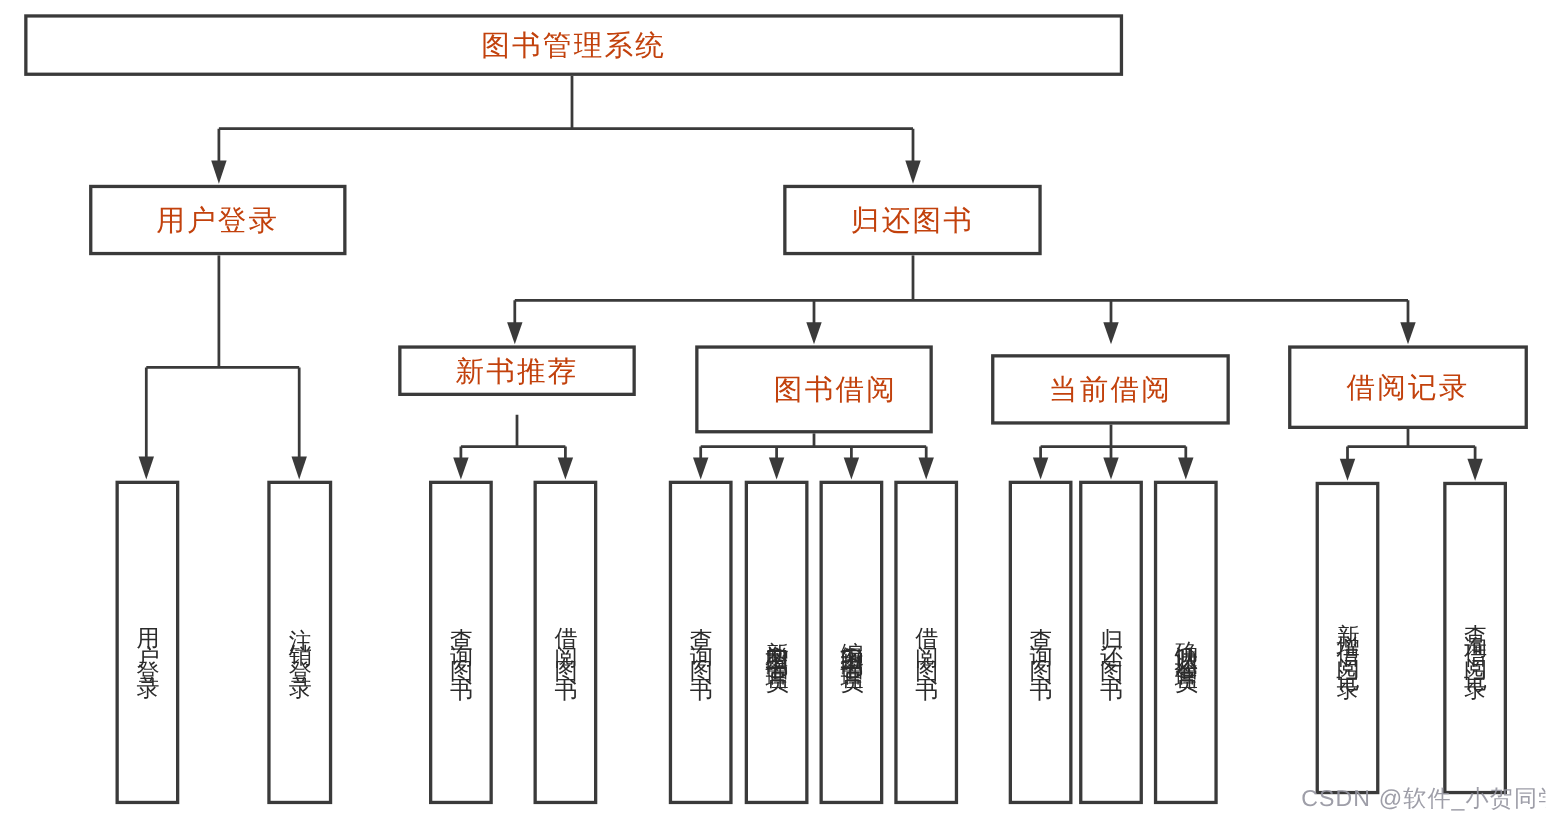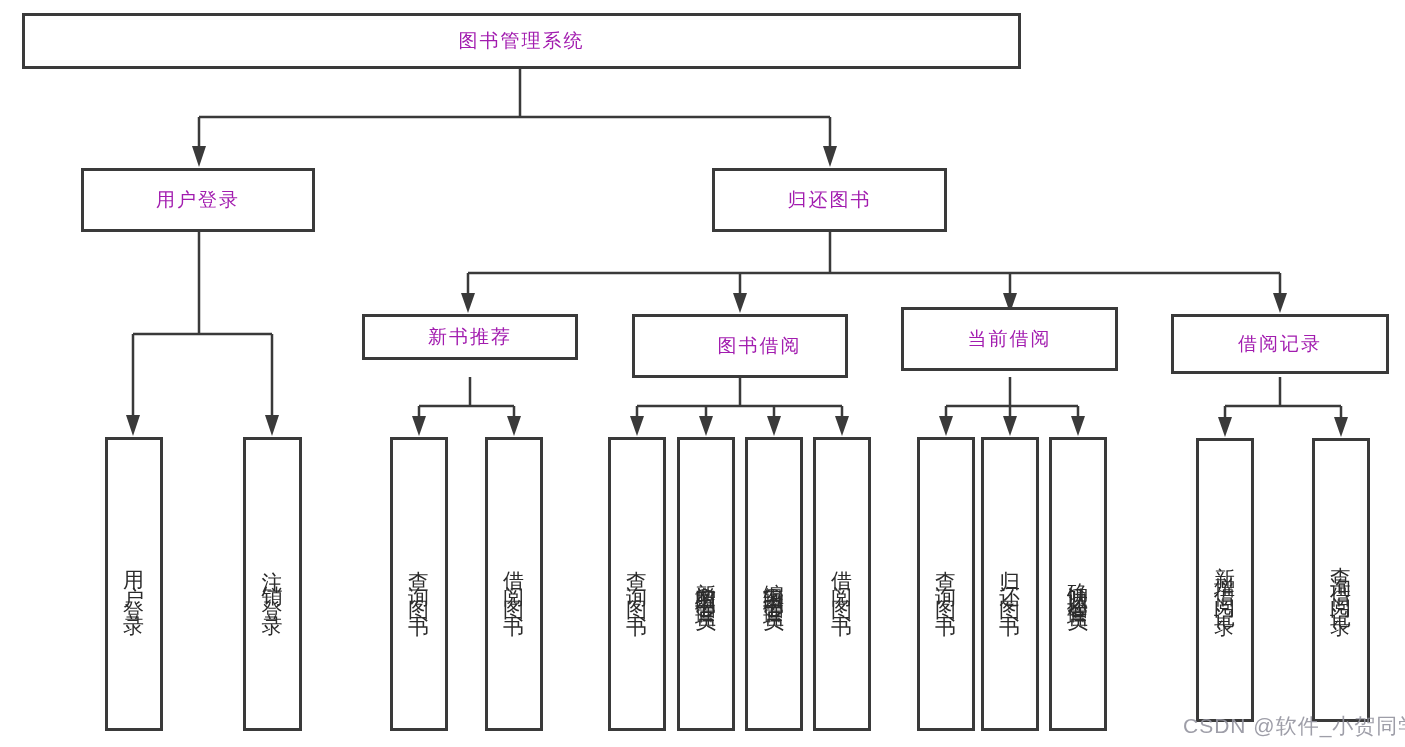--- a/index.html
+++ b/index.html
@@ -8,21 +8,21 @@
     font-family:"Liberation Sans","DejaVu Sans",sans-serif;
   }
   #stage{position:absolute;left:0;top:0;width:1405px;height:747px;}
   svg.connectors{position:absolute;left:0;top:0;z-index:1;}
   .node{
     position:absolute;background:#ffffff;border:3px solid #3a3a3a;
     display:flex;align-items:center;justify-content:center;
     box-sizing:border-box;z-index:2;
   }
   .hlabel{
-    font-size:19px;color:#a21caf;letter-spacing:2px;white-space:nowrap;
+    font-size:26px;color:#c2410c;letter-spacing:2px;white-space:nowrap;
   }
   .vnode{align-items:center;justify-content:center;}
   .vlabel{
     writing-mode:vertical-rl;text-orientation:mixed;
     font-size:21px;color:#2b2b2b;letter-spacing:15px;line-height:1;
     white-space:nowrap;
   }
   .watermark{
     position:absolute;left:1183px;top:712px;z-index:3;
     font-size:21px;color:rgba(148,148,158,0.9);letter-spacing:1px;white-space:nowrap;
@@ -80,27 +80,27 @@
   <div class="node" style="left:81px;top:168px;width:234px;height:64px;">
     <span class="hlabel">用户登录</span>
   </div>
   <div class="node" style="left:712px;top:168px;width:235px;height:64px;">
     <span class="hlabel">归还图书</span>
   </div>
 
   <div class="node" style="left:362px;top:314px;width:216px;height:46px;">
     <span class="hlabel">新书推荐</span>
   </div>
-  <div class="node" style="left:632px;top:314px;width:216px;height:64px;padding-left:39px;">
+  <div class="node" style="left:632px;top:314px;width:216px;height:80px;padding-left:39px;">
     <span class="hlabel">图书借阅</span>
   </div>
-  <div class="node" style="left:901px;top:307px;width:217px;height:64px;">
+  <div class="node" style="left:901px;top:322px;width:217px;height:64px;">
     <span class="hlabel">当前借阅</span>
   </div>
-  <div class="node" style="left:1171px;top:314px;width:218px;height:60px;justify-content:center;">
+  <div class="node" style="left:1171px;top:314px;width:218px;height:76px;justify-content:center;">
     <span class="hlabel">借阅记录</span>
   </div>
 
   <div class="node vnode" style="left:105px;top:437px;width:58px;height:294px;">
     <span class="vlabel">用户登录</span>
   </div>
   <div class="node vnode" style="left:243px;top:437px;width:59px;height:294px;">
     <span class="vlabel">注销登录</span>
   </div>
 

